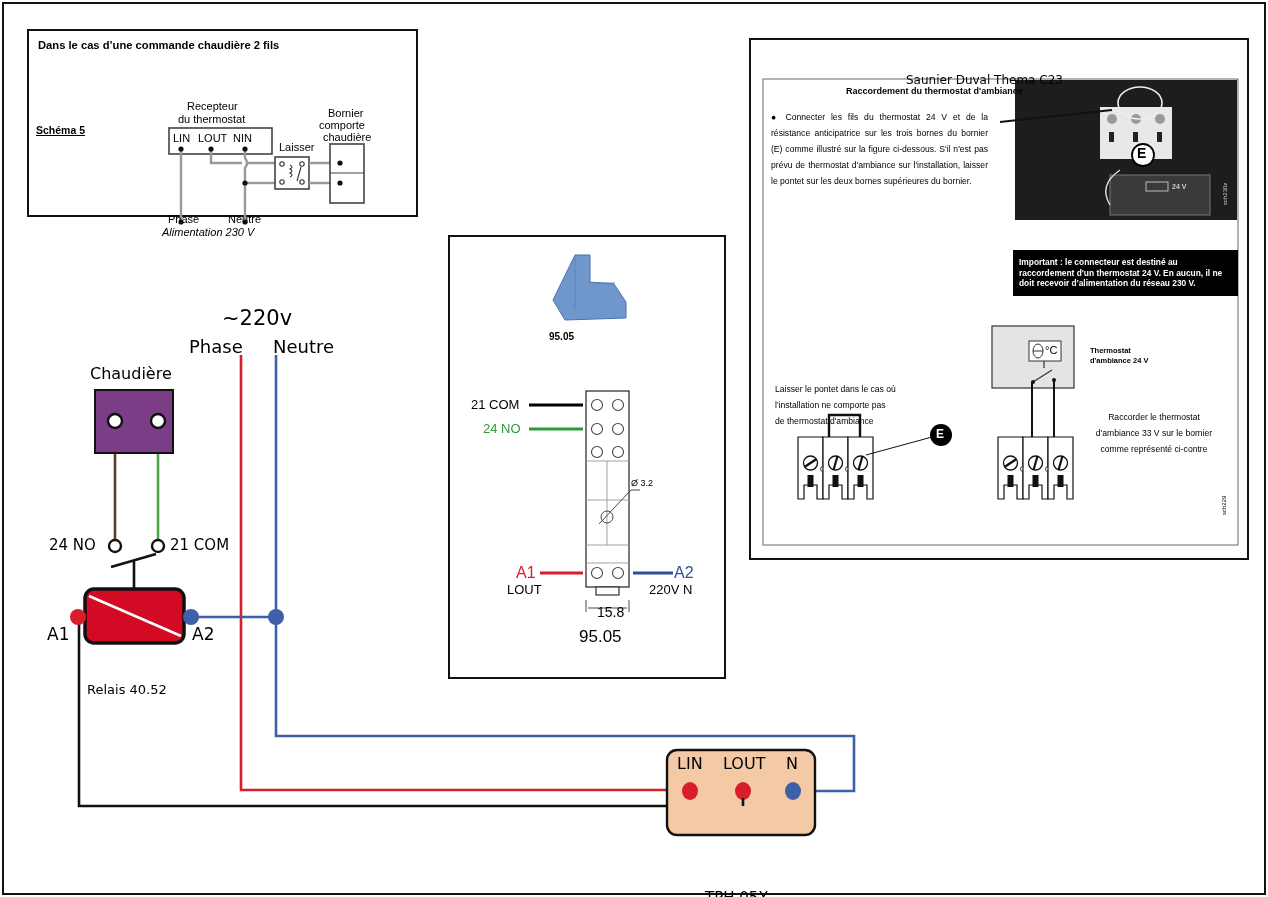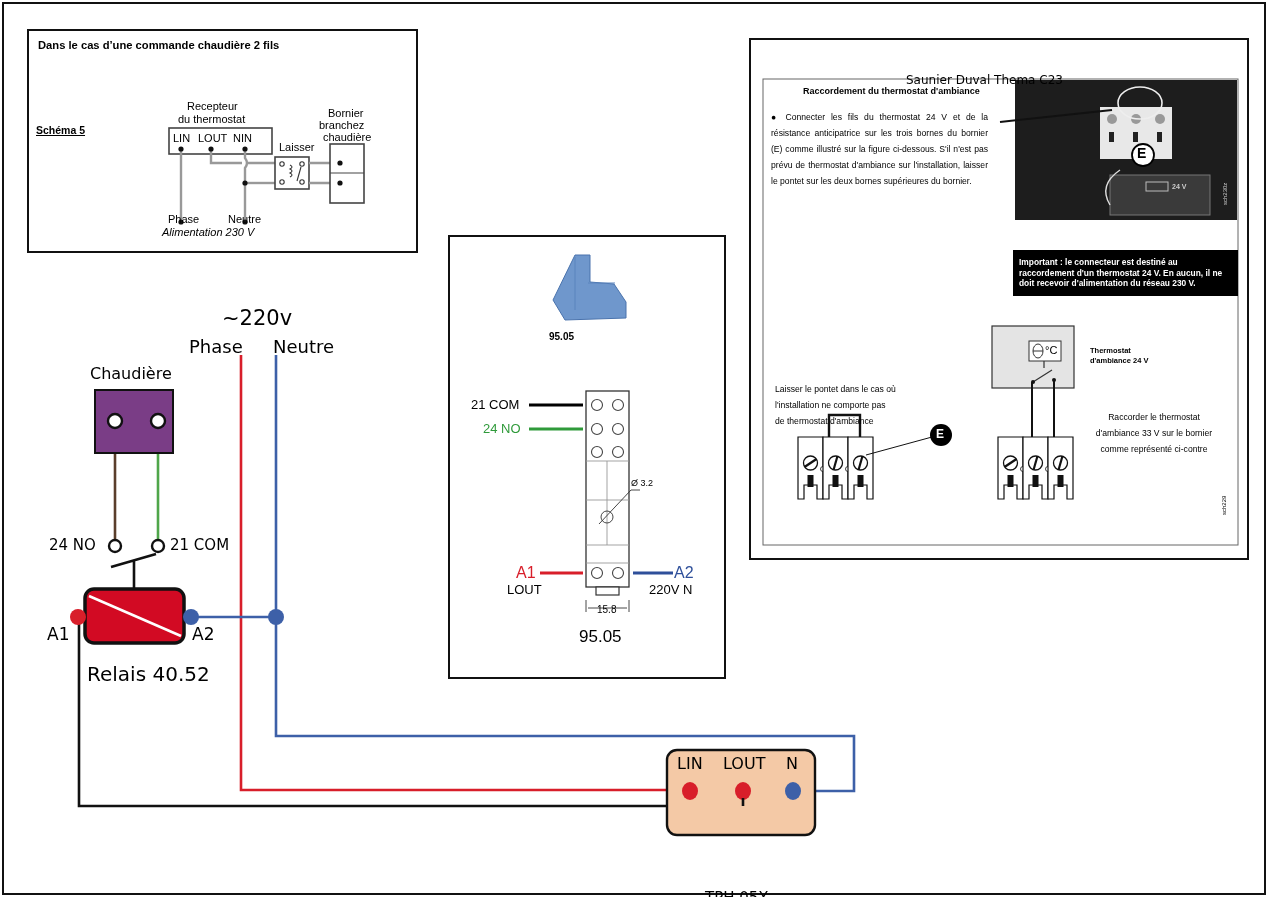--- a/index.html
+++ b/index.html
@@ -2,21 +2,21 @@
 <html><head>
 <meta charset="utf-8">
 <style>
   html,body{margin:0;padding:0;background:#fff;}
   body{width:1268px;height:897px;position:relative;overflow:hidden;font-family:"DejaVu Sans",sans-serif;color:#000;}
   .frame{position:absolute;left:2px;top:2px;width:1260px;height:889px;border:2px solid #111;box-sizing:content-box;}
   svg.main{position:absolute;left:0;top:0;}
   .t{position:absolute;white-space:nowrap;line-height:1;}
   .panel{position:absolute;border:2px solid #111;background:#fff;box-sizing:border-box;}
   
-  #p5{left:27px;top:29px;width:391px;height:224px;}
+  #p5{left:27px;top:29px;width:391px;height:188px;}
   #p5 .intro{position:absolute;left:9px;top:8px;width:368px;font-family:"Liberation Sans",sans-serif;font-size:11.2px;line-height:12.6px;text-align:justify;}
   #p5 .intro b{display:block;font-size:11.2px;}
   .sm{font-family:"Liberation Sans",sans-serif;font-size:11px;}
   .ttl{font-family:"DejaVu Sans",sans-serif;font-size:12px;margin-top:25px;}
   .tiny{font-family:"Liberation Sans",sans-serif;font-size:8.6px;line-height:16px;}
   .imp{position:absolute;left:1013px;top:250px;width:225px;height:46px;background:#000;color:#fff;font-family:"Liberation Sans",sans-serif;font-size:8.4px;line-height:10.6px;padding:7px 6px;box-sizing:border-box;font-weight:bold;}
   .lbl{font-family:"DejaVu Sans",sans-serif;}
 </style>
 </head>
 <body>
@@ -184,53 +184,53 @@
 </svg>
 
 <div class="t sm" style="left:36px;top:125px;text-decoration:underline;font-weight:bold;font-size:10.5px;">Schéma 5</div>
 <div class="t sm" style="left:187px;top:101px;">Recepteur</div>
 <div class="t sm" style="left:178px;top:114px;">du thermostat</div>
 <div class="t sm" style="left:173px;top:133px;">LIN</div>
 <div class="t sm" style="left:198px;top:133px;">LOUT</div>
 <div class="t sm" style="left:233px;top:133px;">NIN</div>
 <div class="t sm" style="left:279px;top:142px;">Laisser</div>
 <div class="t sm" style="left:328px;top:108px;">Bornier</div>
-<div class="t sm" style="left:319px;top:120px;">branchez</div>
+<div class="t sm" style="left:319px;top:120px;">comporte</div>
 <div class="t sm" style="left:323px;top:132px;">chaudière</div>
 <div class="t sm" style="left:168px;top:214px;">Phase</div>
 <div class="t sm" style="left:228px;top:214px;">Neutre</div>
 <div class="t sm" style="left:162px;top:227px;font-style:italic;">Alimentation 230 V</div>
 
 <div class="t lbl" style="left:222px;top:308px;font-size:21px;text-align:center;">~220v</div>
 <div class="t lbl" style="left:189px;top:338px;font-size:18px;">Phase</div>
 <div class="t lbl" style="left:273px;top:338px;font-size:18px;">Neutre</div>
 <div class="t lbl" style="left:90px;top:366px;font-size:16px;">Chaudière</div>
 <div class="t lbl" style="left:49px;top:538px;font-size:15px;">24 NO</div>
 <div class="t lbl" style="left:170px;top:538px;font-size:15px;">21 COM</div>
 <div class="t lbl" style="left:47px;top:626px;font-size:17px;">A1</div>
 <div class="t lbl" style="left:192px;top:626px;font-size:17px;">A2</div>
-<div class="t lbl" style="left:87px;top:664px;font-size:20px;">Relais 40.52</div>
+<div class="t lbl" style="left:87px;top:683px;font-size:13px;">Relais 40.52</div>
 <div class="t lbl" style="left:677px;top:756px;font-size:16px;">LIN</div>
 <div class="t lbl" style="left:723px;top:756px;font-size:16px;">LOUT</div>
 <div class="t lbl" style="left:786px;top:756px;font-size:16px;">N</div>
 <div class="t lbl" style="left:705px;top:846px;font-size:15px;margin-top:45px;">TPH 05X</div>
 
 <div class="t" style="left:549px;top:332px;font-family:'Liberation Sans',sans-serif;font-size:10px;font-weight:bold;">95.05</div>
 <div class="t" style="left:471px;top:398px;font-family:'Liberation Sans',sans-serif;font-size:13px;">21 COM</div>
 <div class="t" style="left:483px;top:422px;font-family:'Liberation Sans',sans-serif;font-size:13px;color:#2f9a3a;">24 NO</div>
 <div class="t" style="left:516px;top:565px;font-family:'Liberation Sans',sans-serif;font-size:16px;color:#d81e2a;">A1</div>
 <div class="t" style="left:507px;top:583px;font-family:'Liberation Sans',sans-serif;font-size:13px;">LOUT</div>
 <div class="t" style="left:674px;top:565px;font-family:'Liberation Sans',sans-serif;font-size:16px;color:#2e4f9a;">A2</div>
 <div class="t" style="left:649px;top:583px;font-family:'Liberation Sans',sans-serif;font-size:13px;">220V N</div>
 <div class="t" style="left:631px;top:479px;font-family:'Liberation Sans',sans-serif;font-size:9px;">Ø 3.2</div>
-<div class="t" style="left:597px;top:605px;font-family:'Liberation Sans',sans-serif;font-size:10px;">15.8</div>
+<div class="t" style="left:597px;top:605px;font-family:'Liberation Sans',sans-serif;font-size:14px;">15.8</div>
 <div class="t" style="left:579px;top:628px;font-family:'Liberation Sans',sans-serif;font-size:17px;">95.05</div>
 
 <div class="t ttl" style="left:906px;top:49px;">Saunier Duval Thema C23</div>
-<div class="t" style="left:771px;top:87px;font-family:'Liberation Sans',sans-serif;font-size:9px;font-weight:bold;padding-left:32px;">Raccordement du thermostat d'ambiance</div>
+<div class="t" style="left:814px;top:87px;font-family:'Liberation Sans',sans-serif;font-size:9px;font-weight:bold;padding-left:32px;">Raccordement du thermostat d'ambiance</div>
 <div class="t tiny" style="left:771px;top:109px;width:217px;white-space:normal;text-align:justify;">● Connecter les fils du thermostat 24 V et de la résistance anticipatrice sur les trois bornes du bornier (E) comme illustré sur la figure ci-dessous. S'il n'est pas prévu de thermostat d'ambiance sur l'installation, laisser le pontet sur les deux bornes supérieures du bornier.</div>
 <div class="t" style="left:1137px;top:146px;font-family:'Liberation Sans',sans-serif;font-size:14px;font-weight:bold;">E</div>
 <div class="t" style="left:1172px;top:183px;font-family:'Liberation Sans',sans-serif;font-size:7px;color:#ccc;font-weight:bold;">24 V</div>
 <div class="t" style="left:1222px;top:205px;font-family:'Liberation Sans',sans-serif;font-size:6px;color:#ccc;transform:rotate(-90deg);transform-origin:left top;">sch230z</div>
 <div class="imp">Important :  le connecteur est destiné au raccordement d'un thermostat 24 V. En aucun, il ne doit recevoir d'alimentation du réseau  230 V.</div>
 <div class="t" style="left:1045px;top:345px;font-family:'Liberation Sans',sans-serif;font-size:11px;">°C</div>
 <div class="t" style="left:1090px;top:347px;font-family:'Liberation Sans',sans-serif;font-size:7.5px;font-weight:bold;">Thermostat</div>
 <div class="t" style="left:1090px;top:357px;font-family:'Liberation Sans',sans-serif;font-size:7.5px;font-weight:bold;">d'ambiance 24 V</div>
 <div class="t tiny" style="left:775px;top:381px;width:140px;">
   <div>Laisser le pontet dans le cas où</div>

